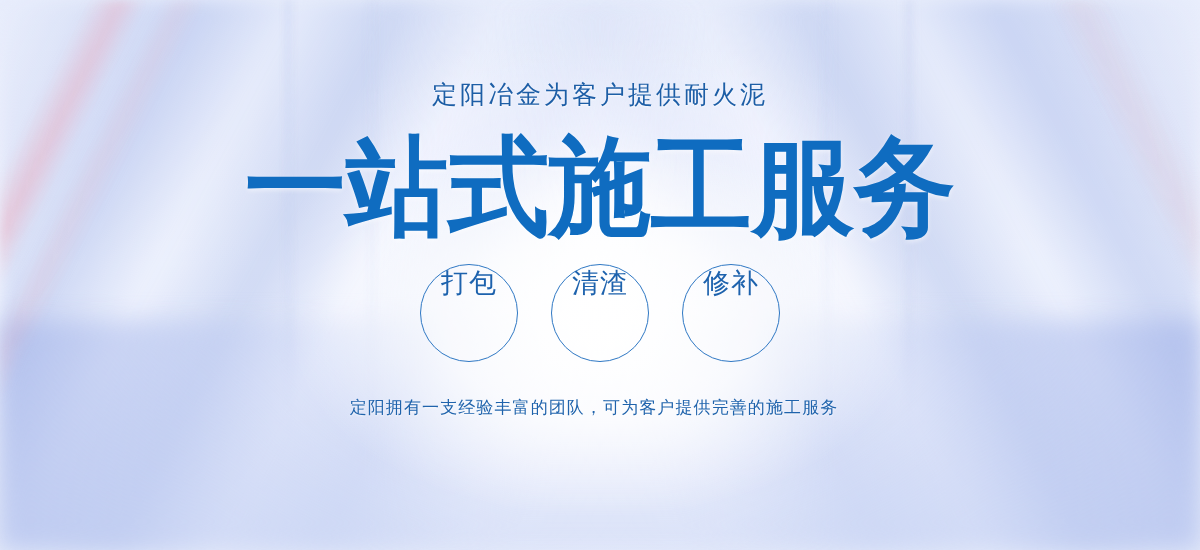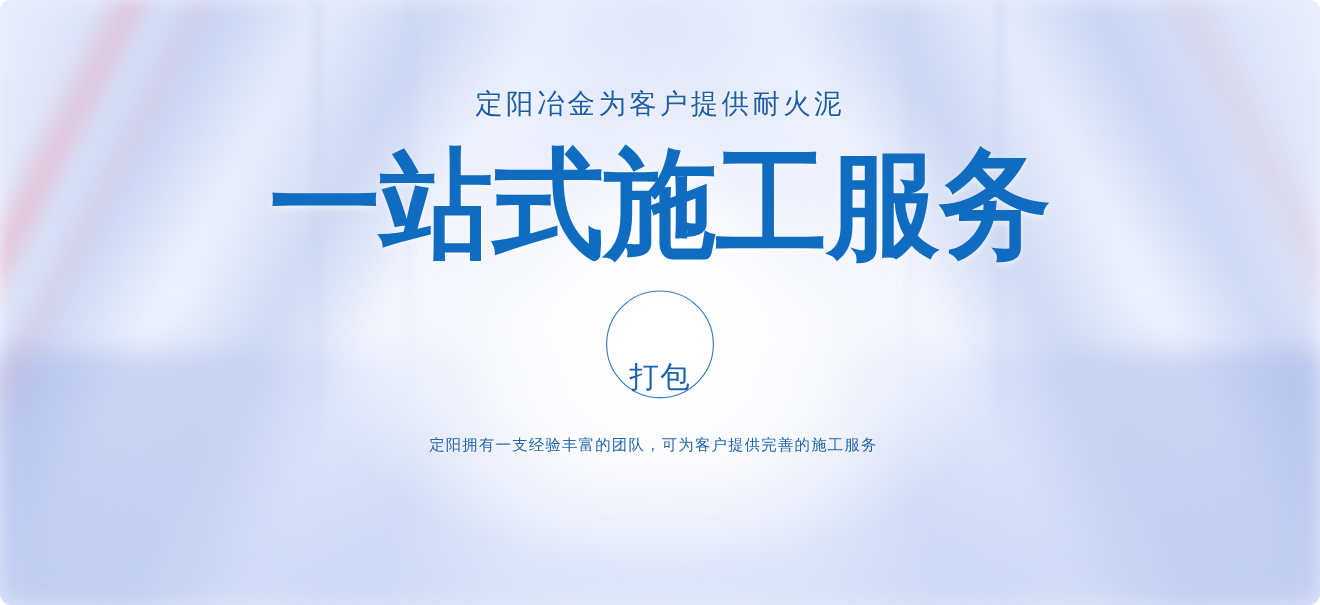--- a/index.html
+++ b/index.html
@@ -11,21 +11,20 @@
   body {
     font-family: "Liberation Sans", "DejaVu Sans", sans-serif;
   }
 
   #banner {
     position: relative;
     width: 1200px;
     height: 550px;
     overflow: hidden;
     background: #f2f5fd;
-    border-radius: 10px;
   }
 
   
   .bg-layer {
     position: absolute;
     inset: 0;
     pointer-events: none;
   }
 
   
@@ -178,39 +177,39 @@
     align-items: center;
     gap: 33px;
   }
 
   .badge {
     width: 98px;
     height: 98px;
     border-radius: 50%;
     border: 1.6px solid #2f78c4;
     display: flex;
-    align-items: flex-end;
+    align-items: flex-start;
     justify-content: center;
     box-sizing: border-box;
     background: rgba(255,255,255,0.14);
   }
 
   .badge-label {
     font-size: 27px;
     color: #1d62ad;
     letter-spacing: 1px;
     font-weight: 400;
     white-space: nowrap;
   }
 
   .tagline {
     position: absolute;
     left: 0;
     right: 12px;
-    font-size: 14px;
+    font-size: 17px;
     color: #1f63ac;
     letter-spacing: 1.1px;
     white-space: nowrap;
     text-shadow: 0 1px 2px rgba(255,255,255,0.8);
   }
   .tagline-1 { top: 396px; }
   .tagline-2 { top: 431px; }
 </style>
 </head>
 <body>
@@ -232,21 +231,27 @@
 
     <div class="headline">一站式施工服务</div>
 
     <div class="badges">
 
       <div class="badge">
         <span class="badge-label">打包</span>
       </div>
 
 
-
+      <div class="badge">
+        <span class="badge-label">清渣</span>
+      </div>
+
+      <div class="badge">
+        <span class="badge-label">修补</span>
+      </div>
 
     </div>
 
     <div class="tagline tagline-1">定阳拥有一支经验丰富的团队，可为客户提供完善的施工服务</div>
 
 
   </div>
 </div>
 
 </body></html>

